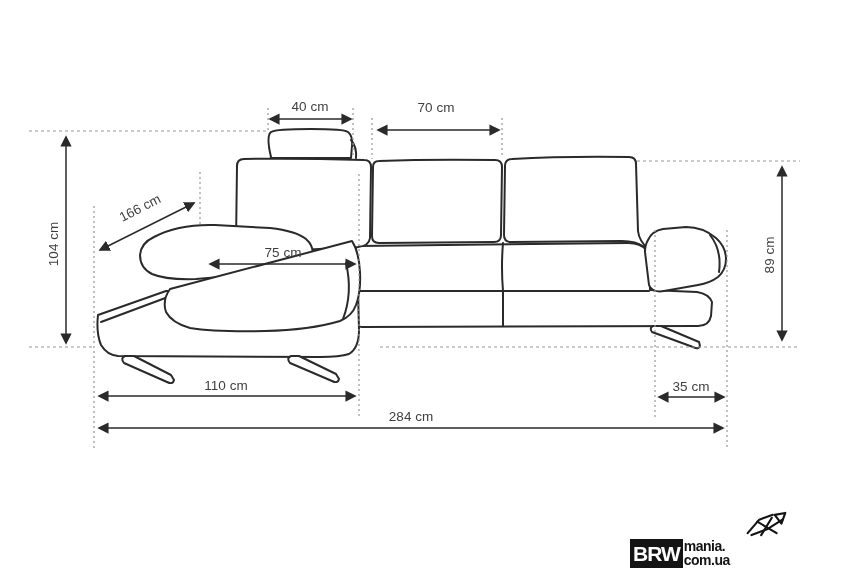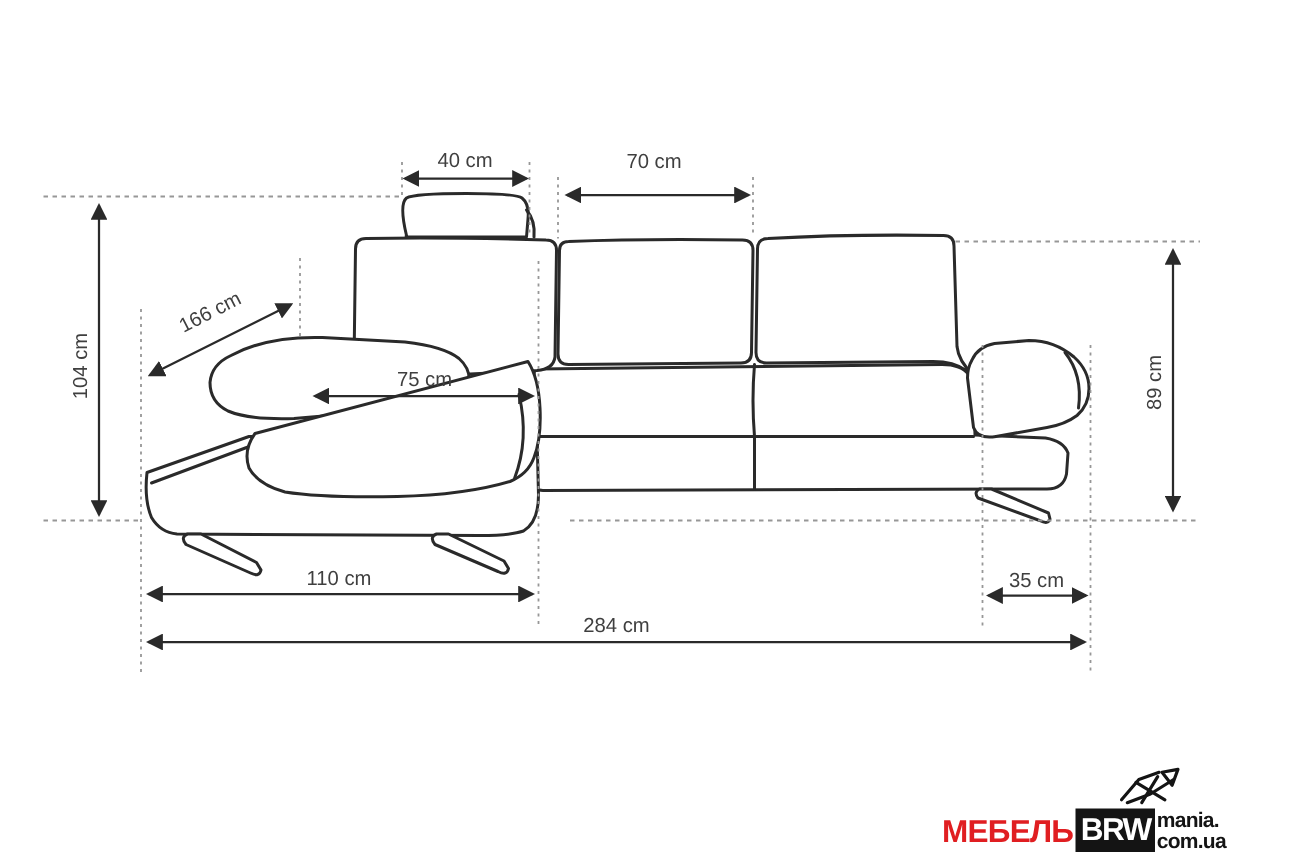--- a/index.html
+++ b/index.html
@@ -137,18 +137,17 @@
   <div class="logo">
     <svg class="logo-chair" viewBox="0 0 48 28">
       <g fill="none" stroke="#141414" stroke-width="2.2" stroke-linecap="round" stroke-linejoin="round">
         <path d="M 5,23 L 17,9 L 31,4"></path>
         <path d="M 9,25 L 25,19 L 41,9"></path>
         <path d="M 15,11 L 35,23"></path>
         <path d="M 30,7 L 19,25"></path>
         <path d="M 33,4 L 44,2 L 40,13 Z"></path>
       </g>
     </svg>
-    <span class="logo-prefix">МЕБЕЛЬ</span>
     <span class="logo-box">BRW</span>
     <span class="logo-suffix"><span>mania.</span><br><span>com.ua</span></span>
   </div>
 
 </div>
 
 </body></html>

